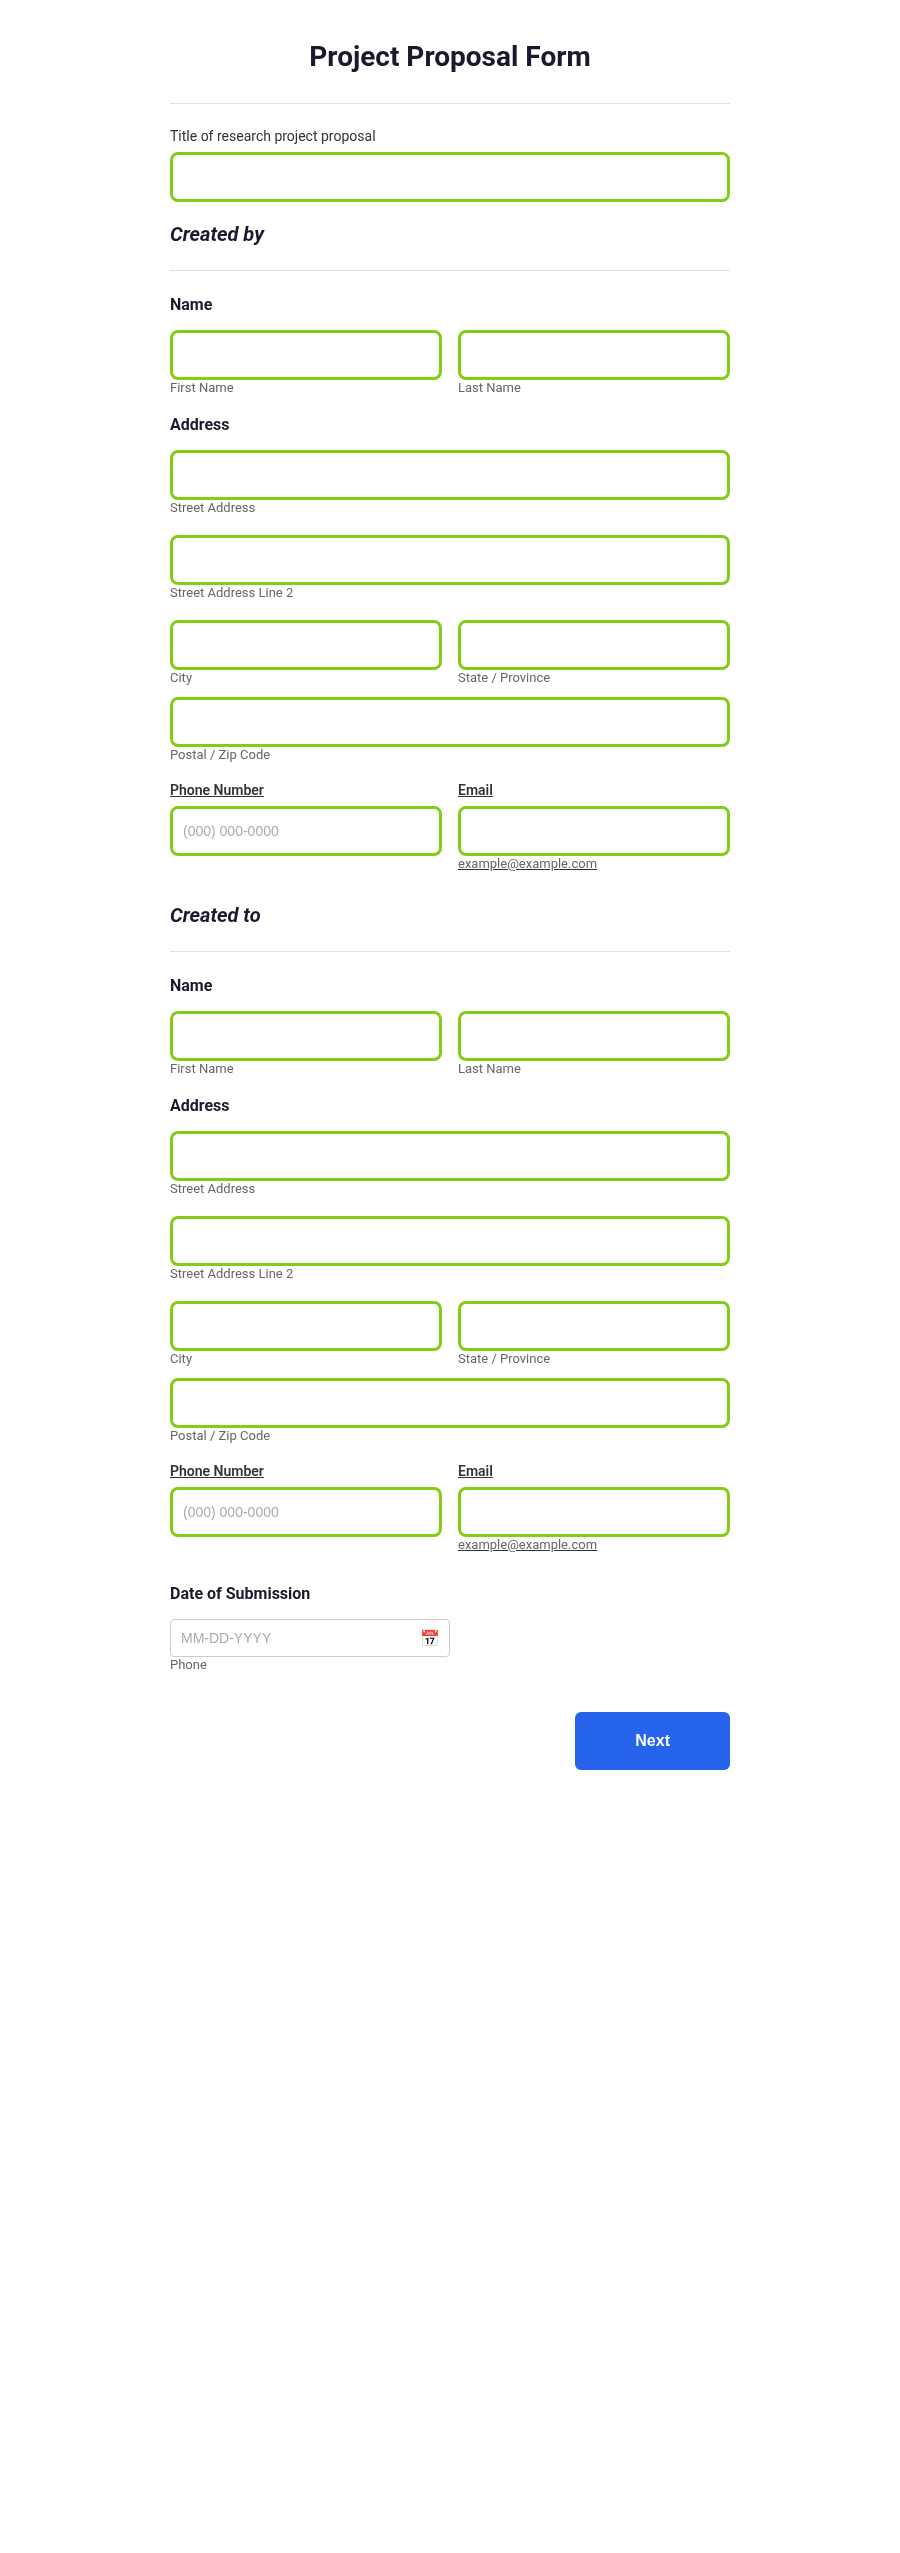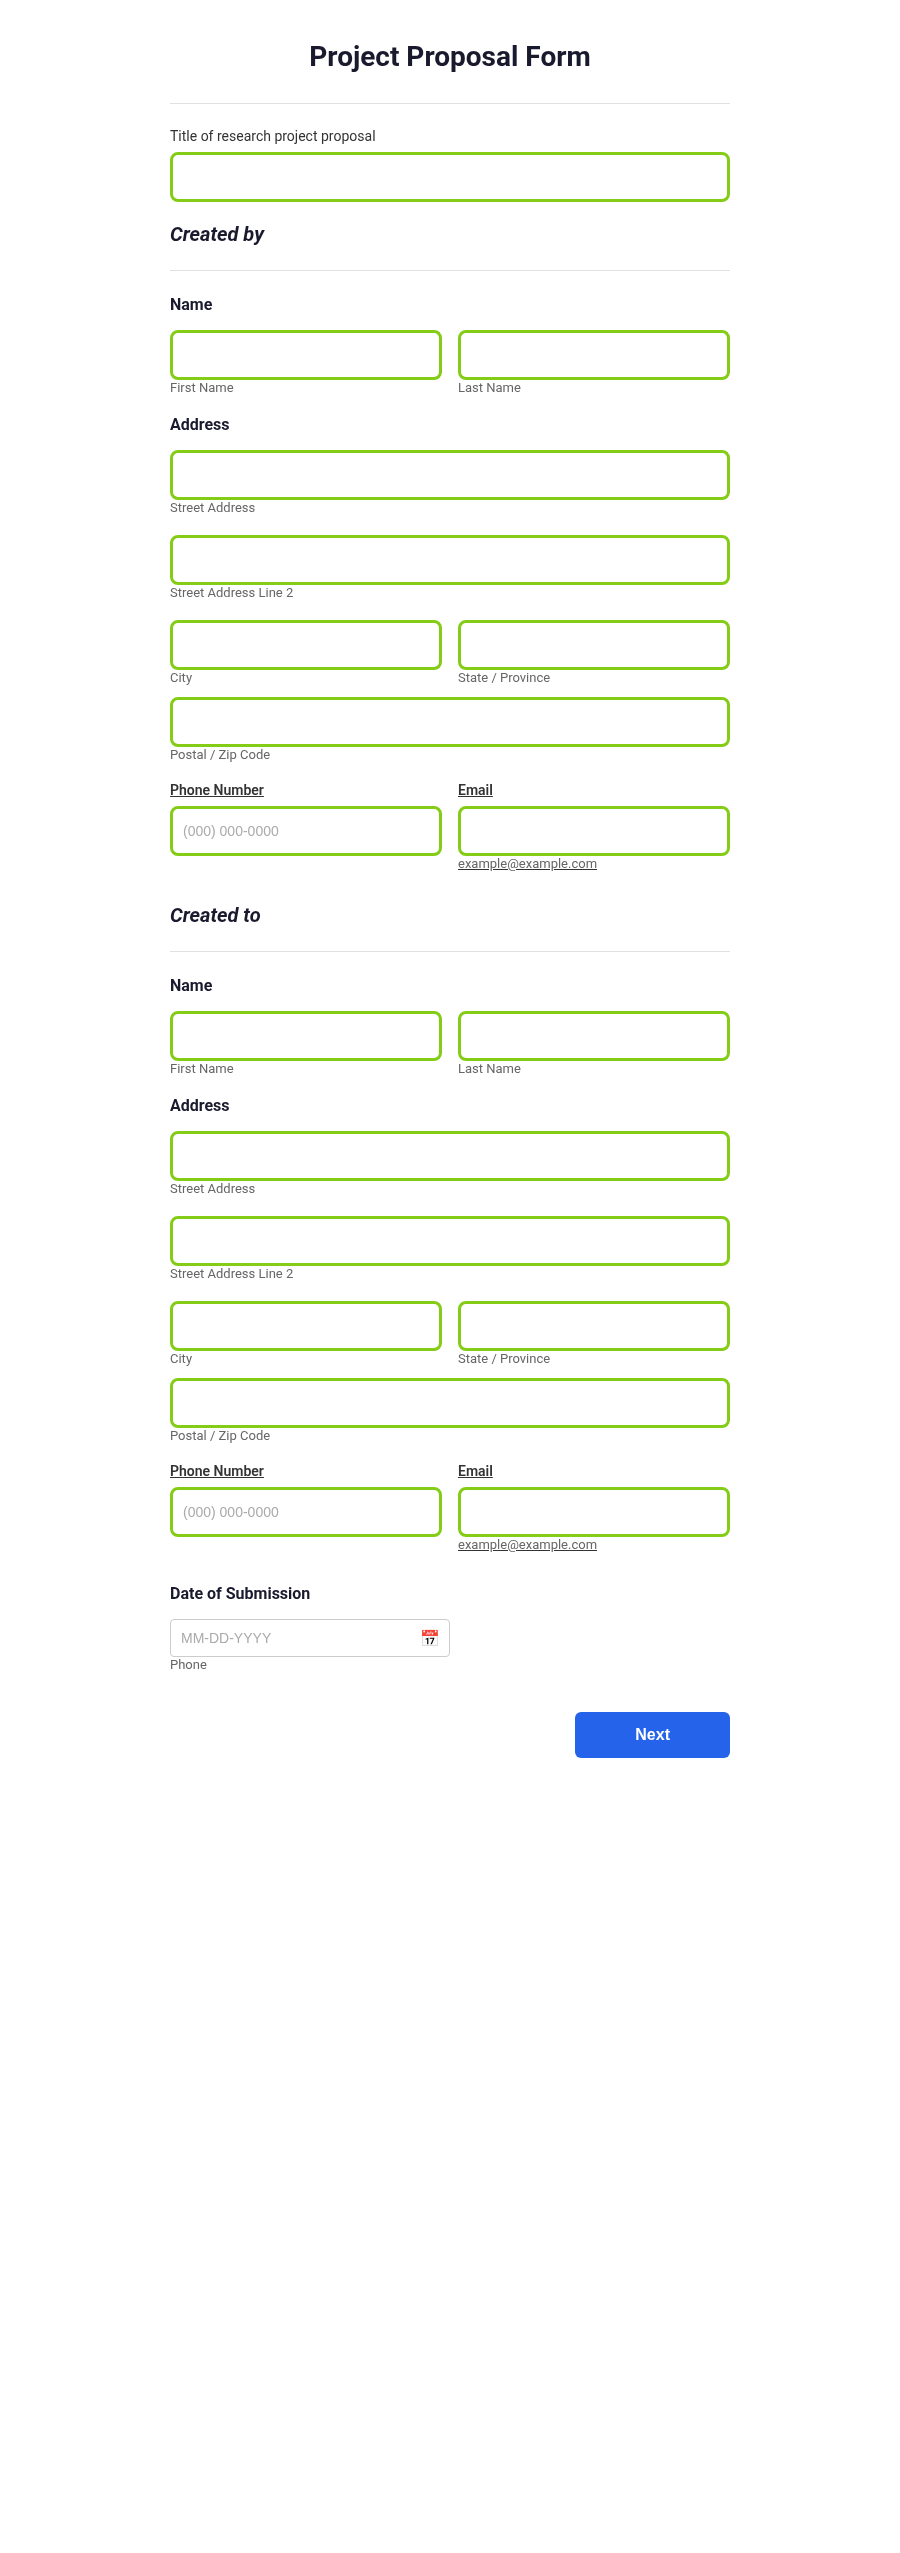--- a/index.html
+++ b/index.html
@@ -129,21 +129,21 @@
       display: flex;
       justify-content: flex-end;
       margin-top: 40px;
     }
 
     .next-button {
       background: #2563eb;
       color: #fff;
       border: none;
       border-radius: 6px;
-      padding: 14px 60px;
+      padding: 20px 60px;
       font-size: 16px;
       font-weight: 600;
       cursor: pointer;
     }
 
     .date-input-wrapper {
       position: relative;
       width: 50%;
     }
 

